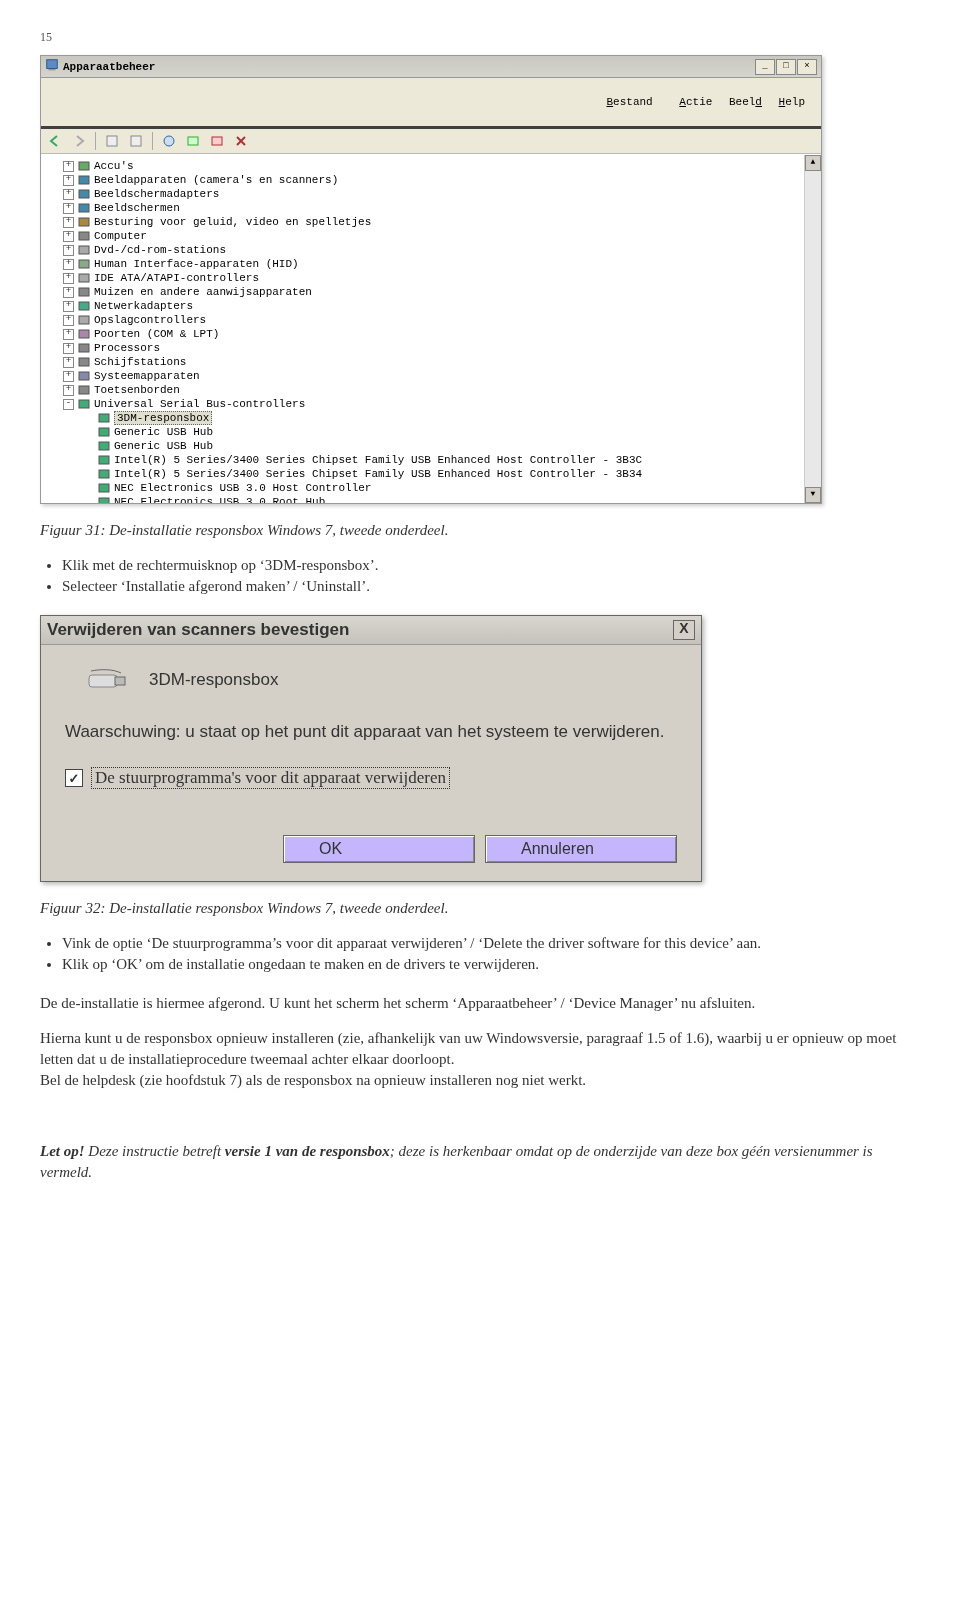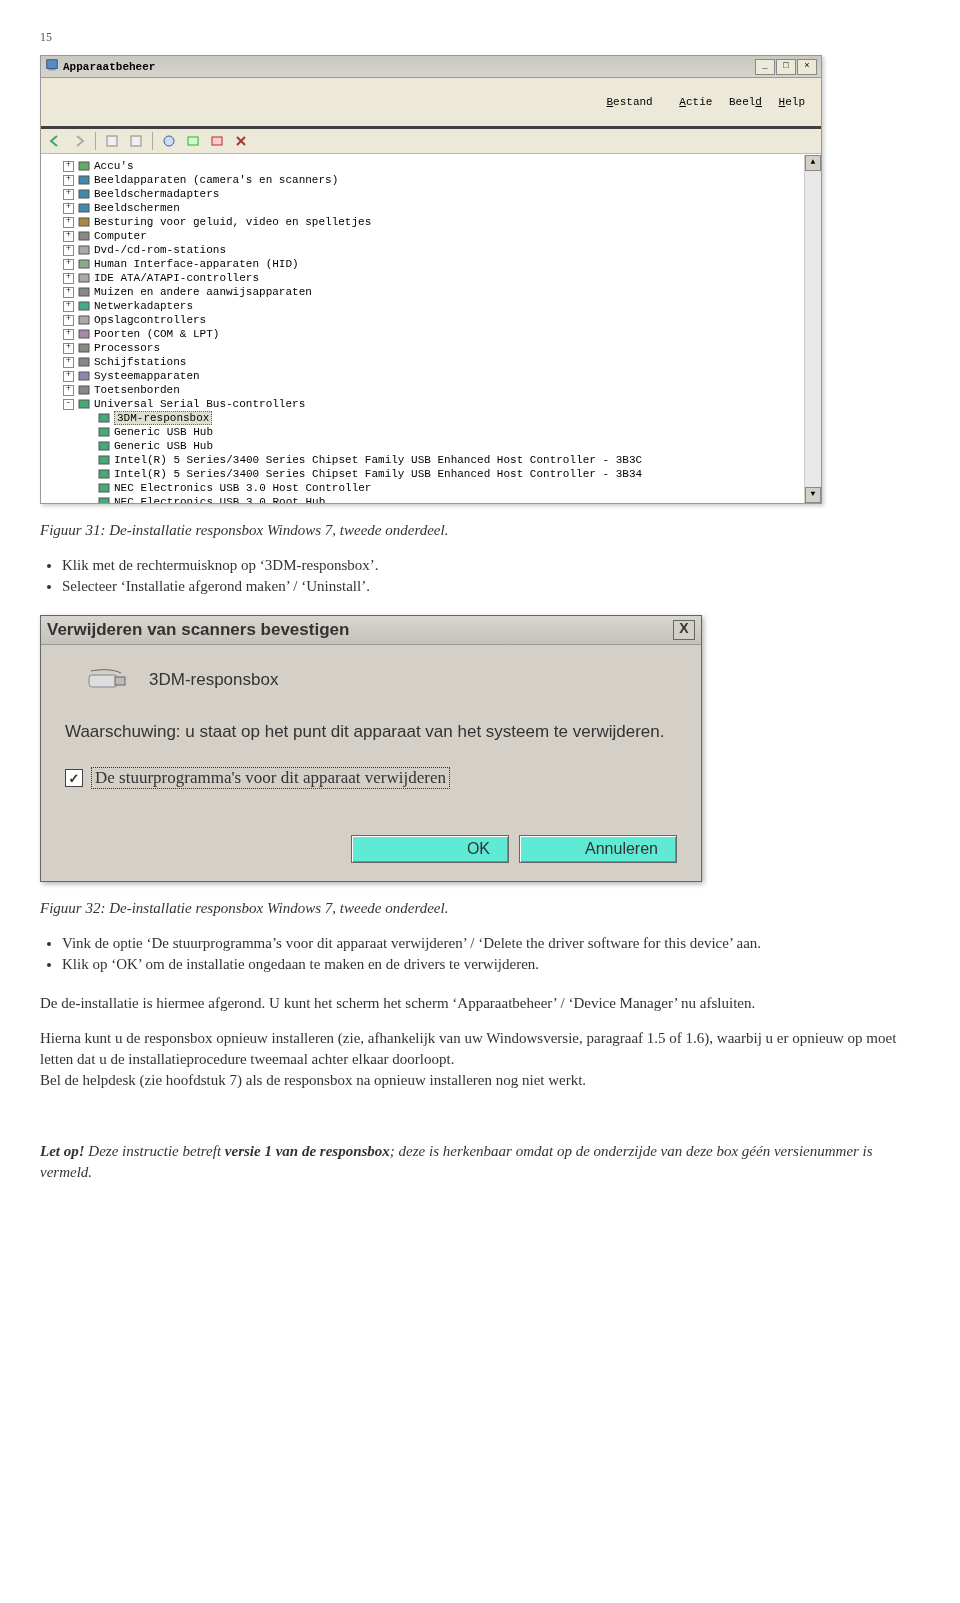--- a/index.html
+++ b/index.html
@@ -144,22 +144,22 @@
   .dlg-row1 .usb-ic { width:44px;height:30px; }
   .dlg-warn { margin-bottom:24px; line-height:1.3;}
   .dlg-check { display:flex;align-items:center;gap:8px;margin-bottom:46px;}
   .dlg-check .cb {
     width:16px;height:16px;border:1px solid #444;background:#fff;
     display:flex;align-items:center;justify-content:center;font-size:13px;font-weight:bold;
   }
   .dlg-check .txt { border:1px dotted #333; padding:0 3px;font-family:Liberation Serif, serif;}
   .dlg-btns { display:flex;justify-content:flex-end;gap:10px;}
   .dlg-btn {
-    min-width:120px;padding:4px 18px;text-align:right;
-    background:#5eead4;border:1px solid #666;box-shadow:inset 1px 1px 0 #fff, inset -1px -1px 0 #888;
+    min-width:120px;padding:4px 35px;text-align:left;
+    background:#c4b5fd;border:1px solid #666;box-shadow:inset 1px 1px 0 #fff, inset -1px -1px 0 #888;
     font-size:16px;
   }
   .letop { margin-top:50px; }
   .letop b, .letop strong { font-weight:bold; }
 </style>
 </head>
 <body>
 
 <div class="page-number">15</div>
 

